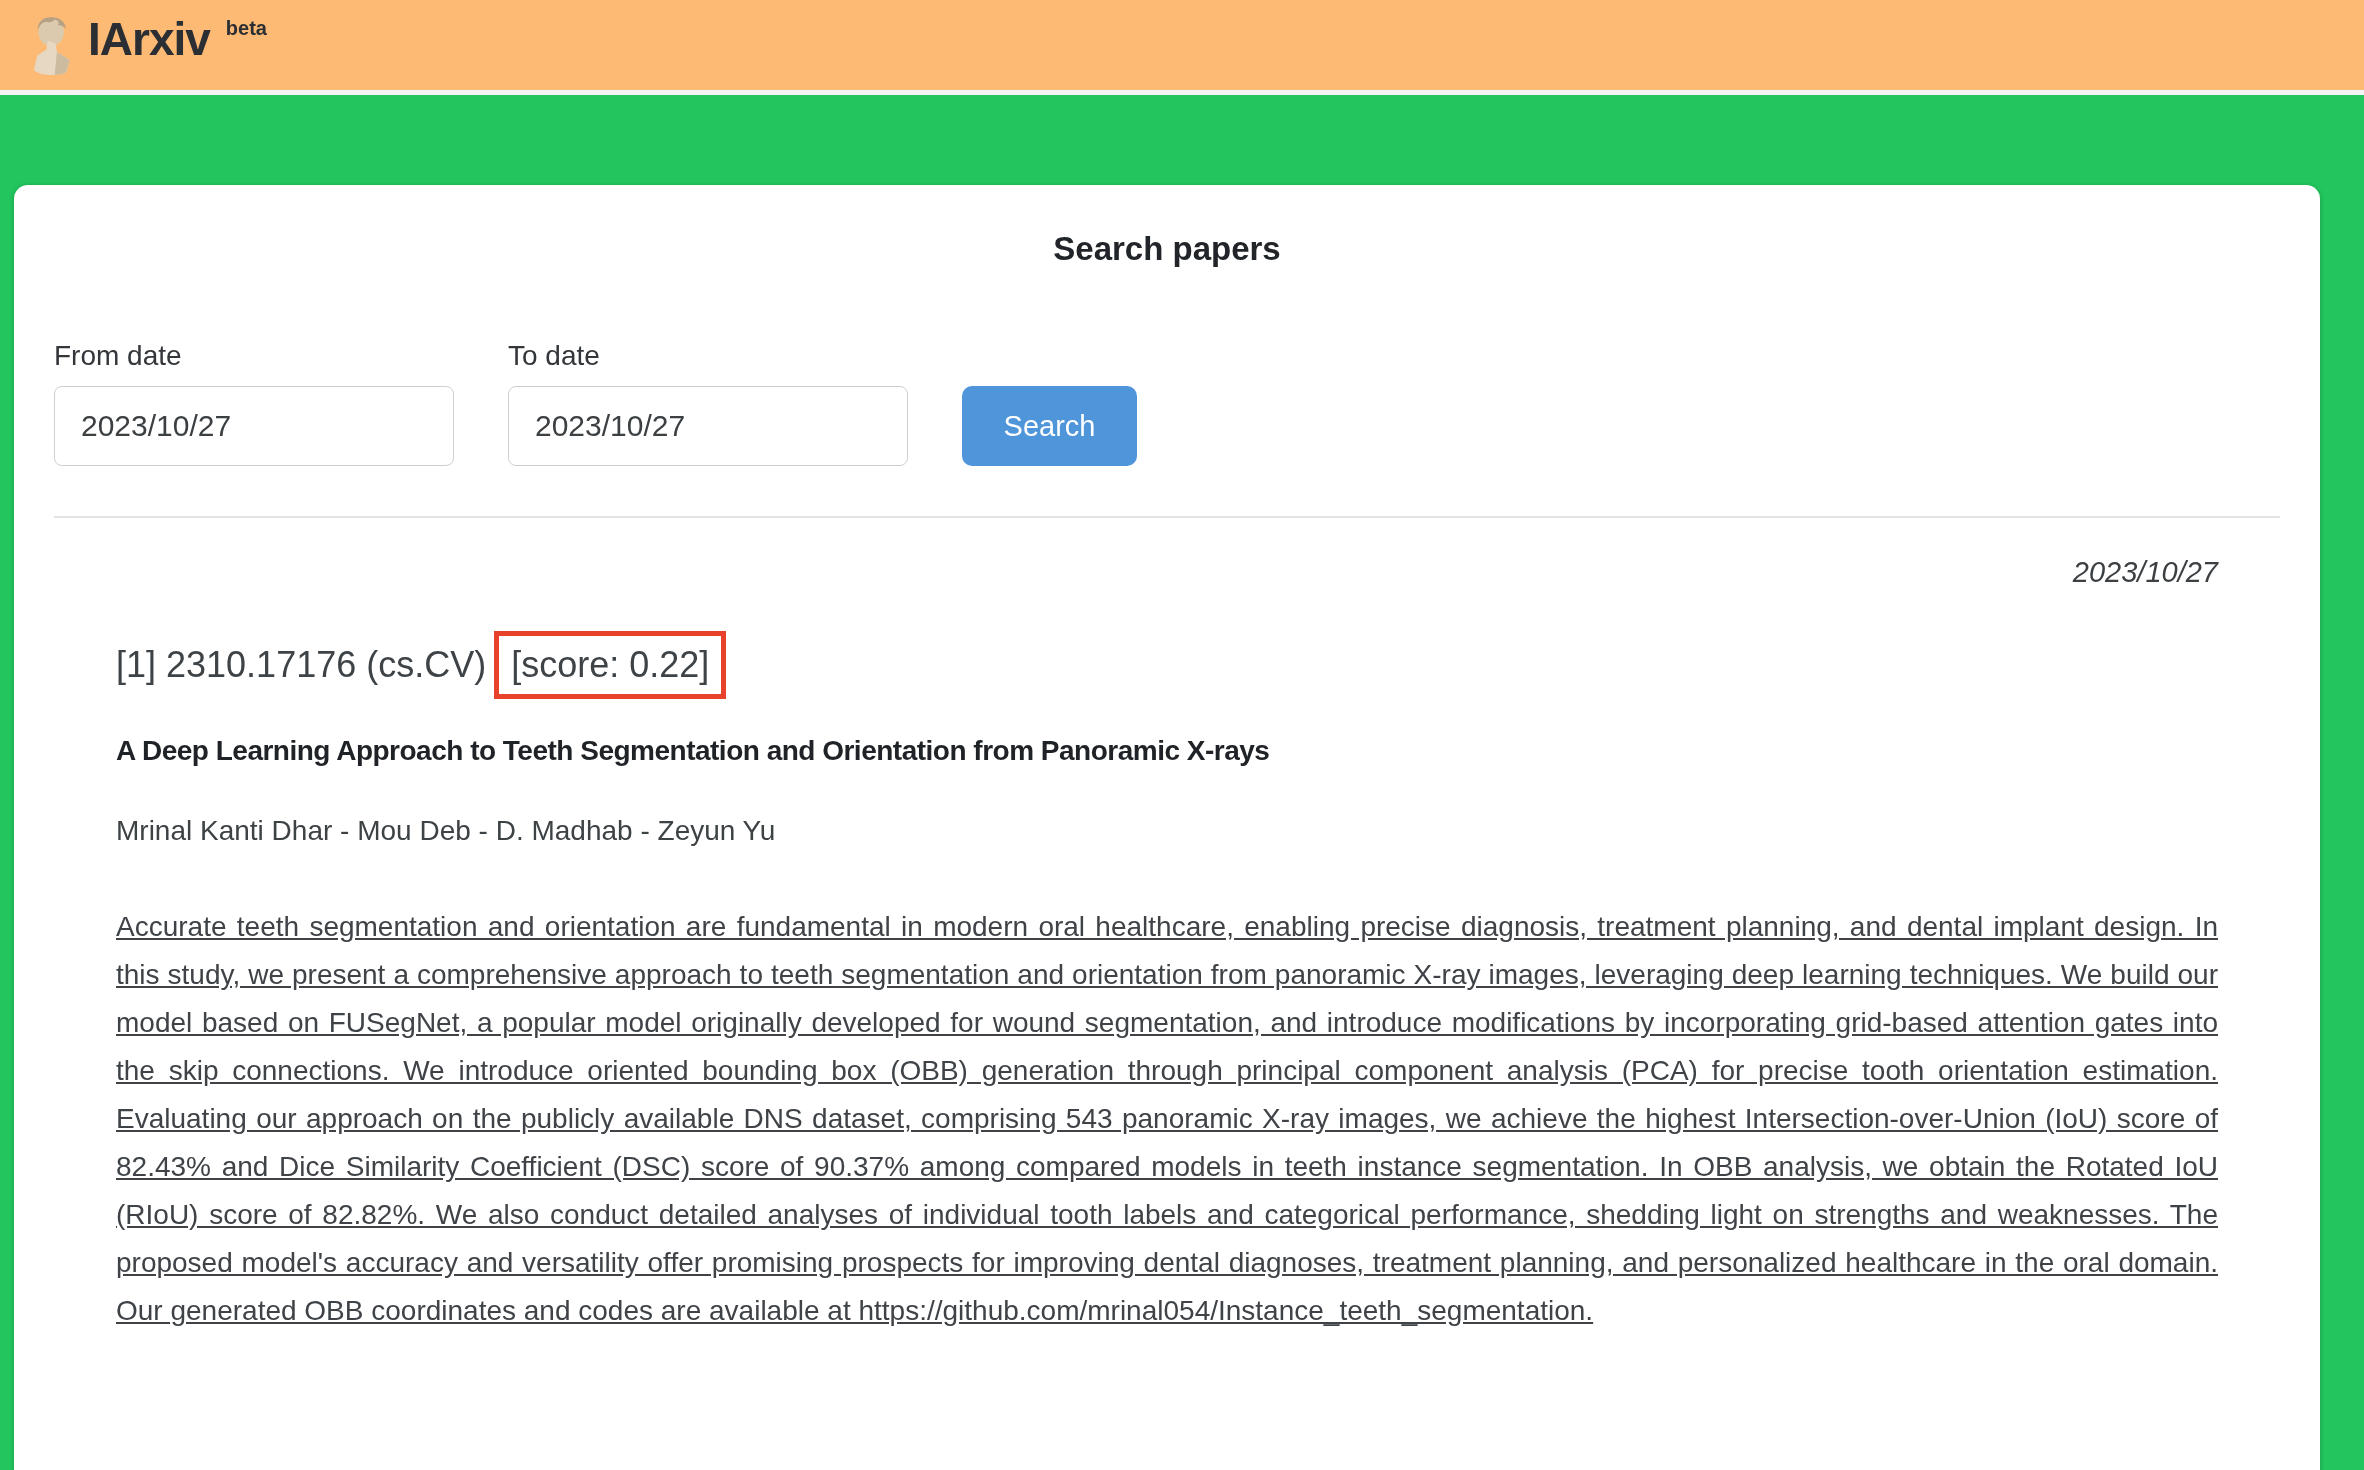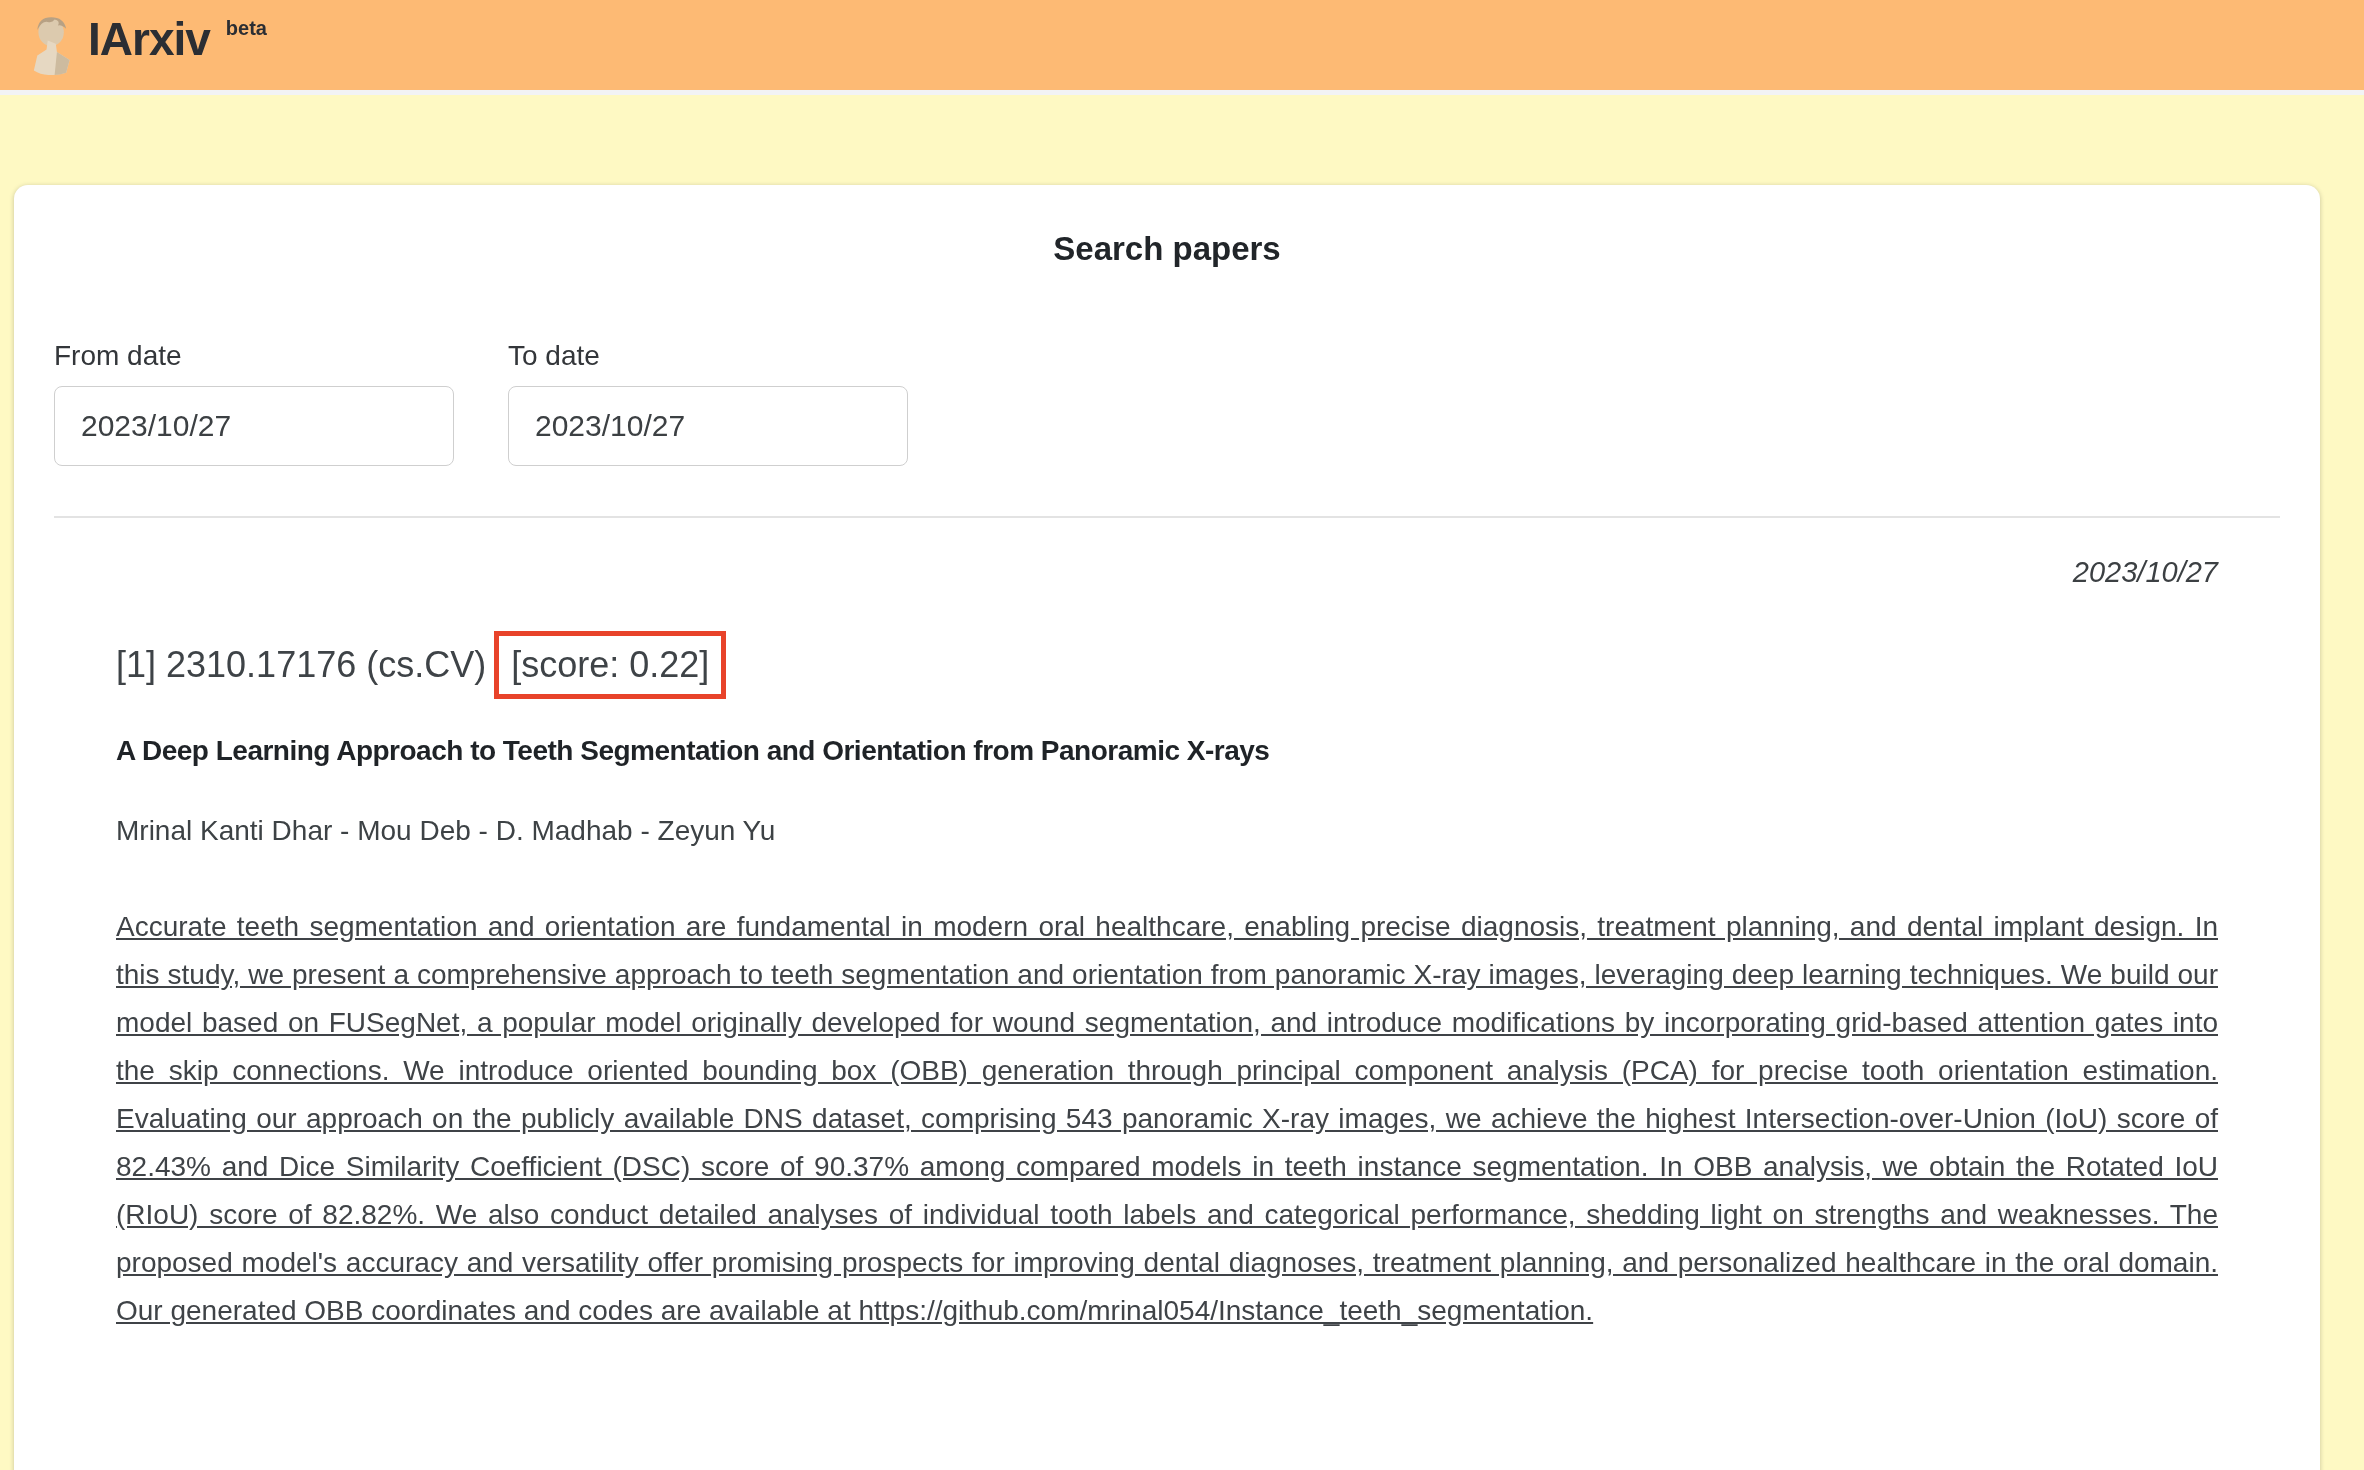--- a/index.html
+++ b/index.html
@@ -23,21 +23,21 @@
     margin-left: 16px; margin-top: 6px;
   }
   .user-menu { display: flex; align-items: center; cursor: pointer; }
   .user-name { font-size: 29px; color: #3c4043; }
   .user-menu svg { margin-left: 16px; margin-top: 6px; }
 
   .header-strip { height: 5px; background: #f2f3f5; }
 
   
   .page-bg {
-    background: #fef9c3;
+    background: #22c55e;
     height: 1375px;
     padding: 90px 44px 0 14px;
     overflow: hidden;
   }
   .card {
     background: #ffffff; border-radius: 14px;
     box-shadow: 0 1px 5px rgba(0,0,0,0.22);
     min-height: 1400px;
     padding: 45px 40px 120px 40px;
   }
@@ -129,20 +129,21 @@
 
     <div class="form-row">
       <div class="field">
         <label class="field-label">From date</label>
         <input class="date-input" type="text" value="2023/10/27" style="">
       </div>
       <div class="field">
         <label class="field-label">To date</label>
         <input class="date-input" type="text" value="2023/10/27" style="">
       </div>
+      <button class="search-btn">Search</button>
     </div>
 
     <hr class="divider">
 
     <div class="results">
       <div class="result-date">2023/10/27</div>
 
       <div>
         <div class="paper-meta">
           <span>[1] 2310.17176 (cs.CV)</span>

